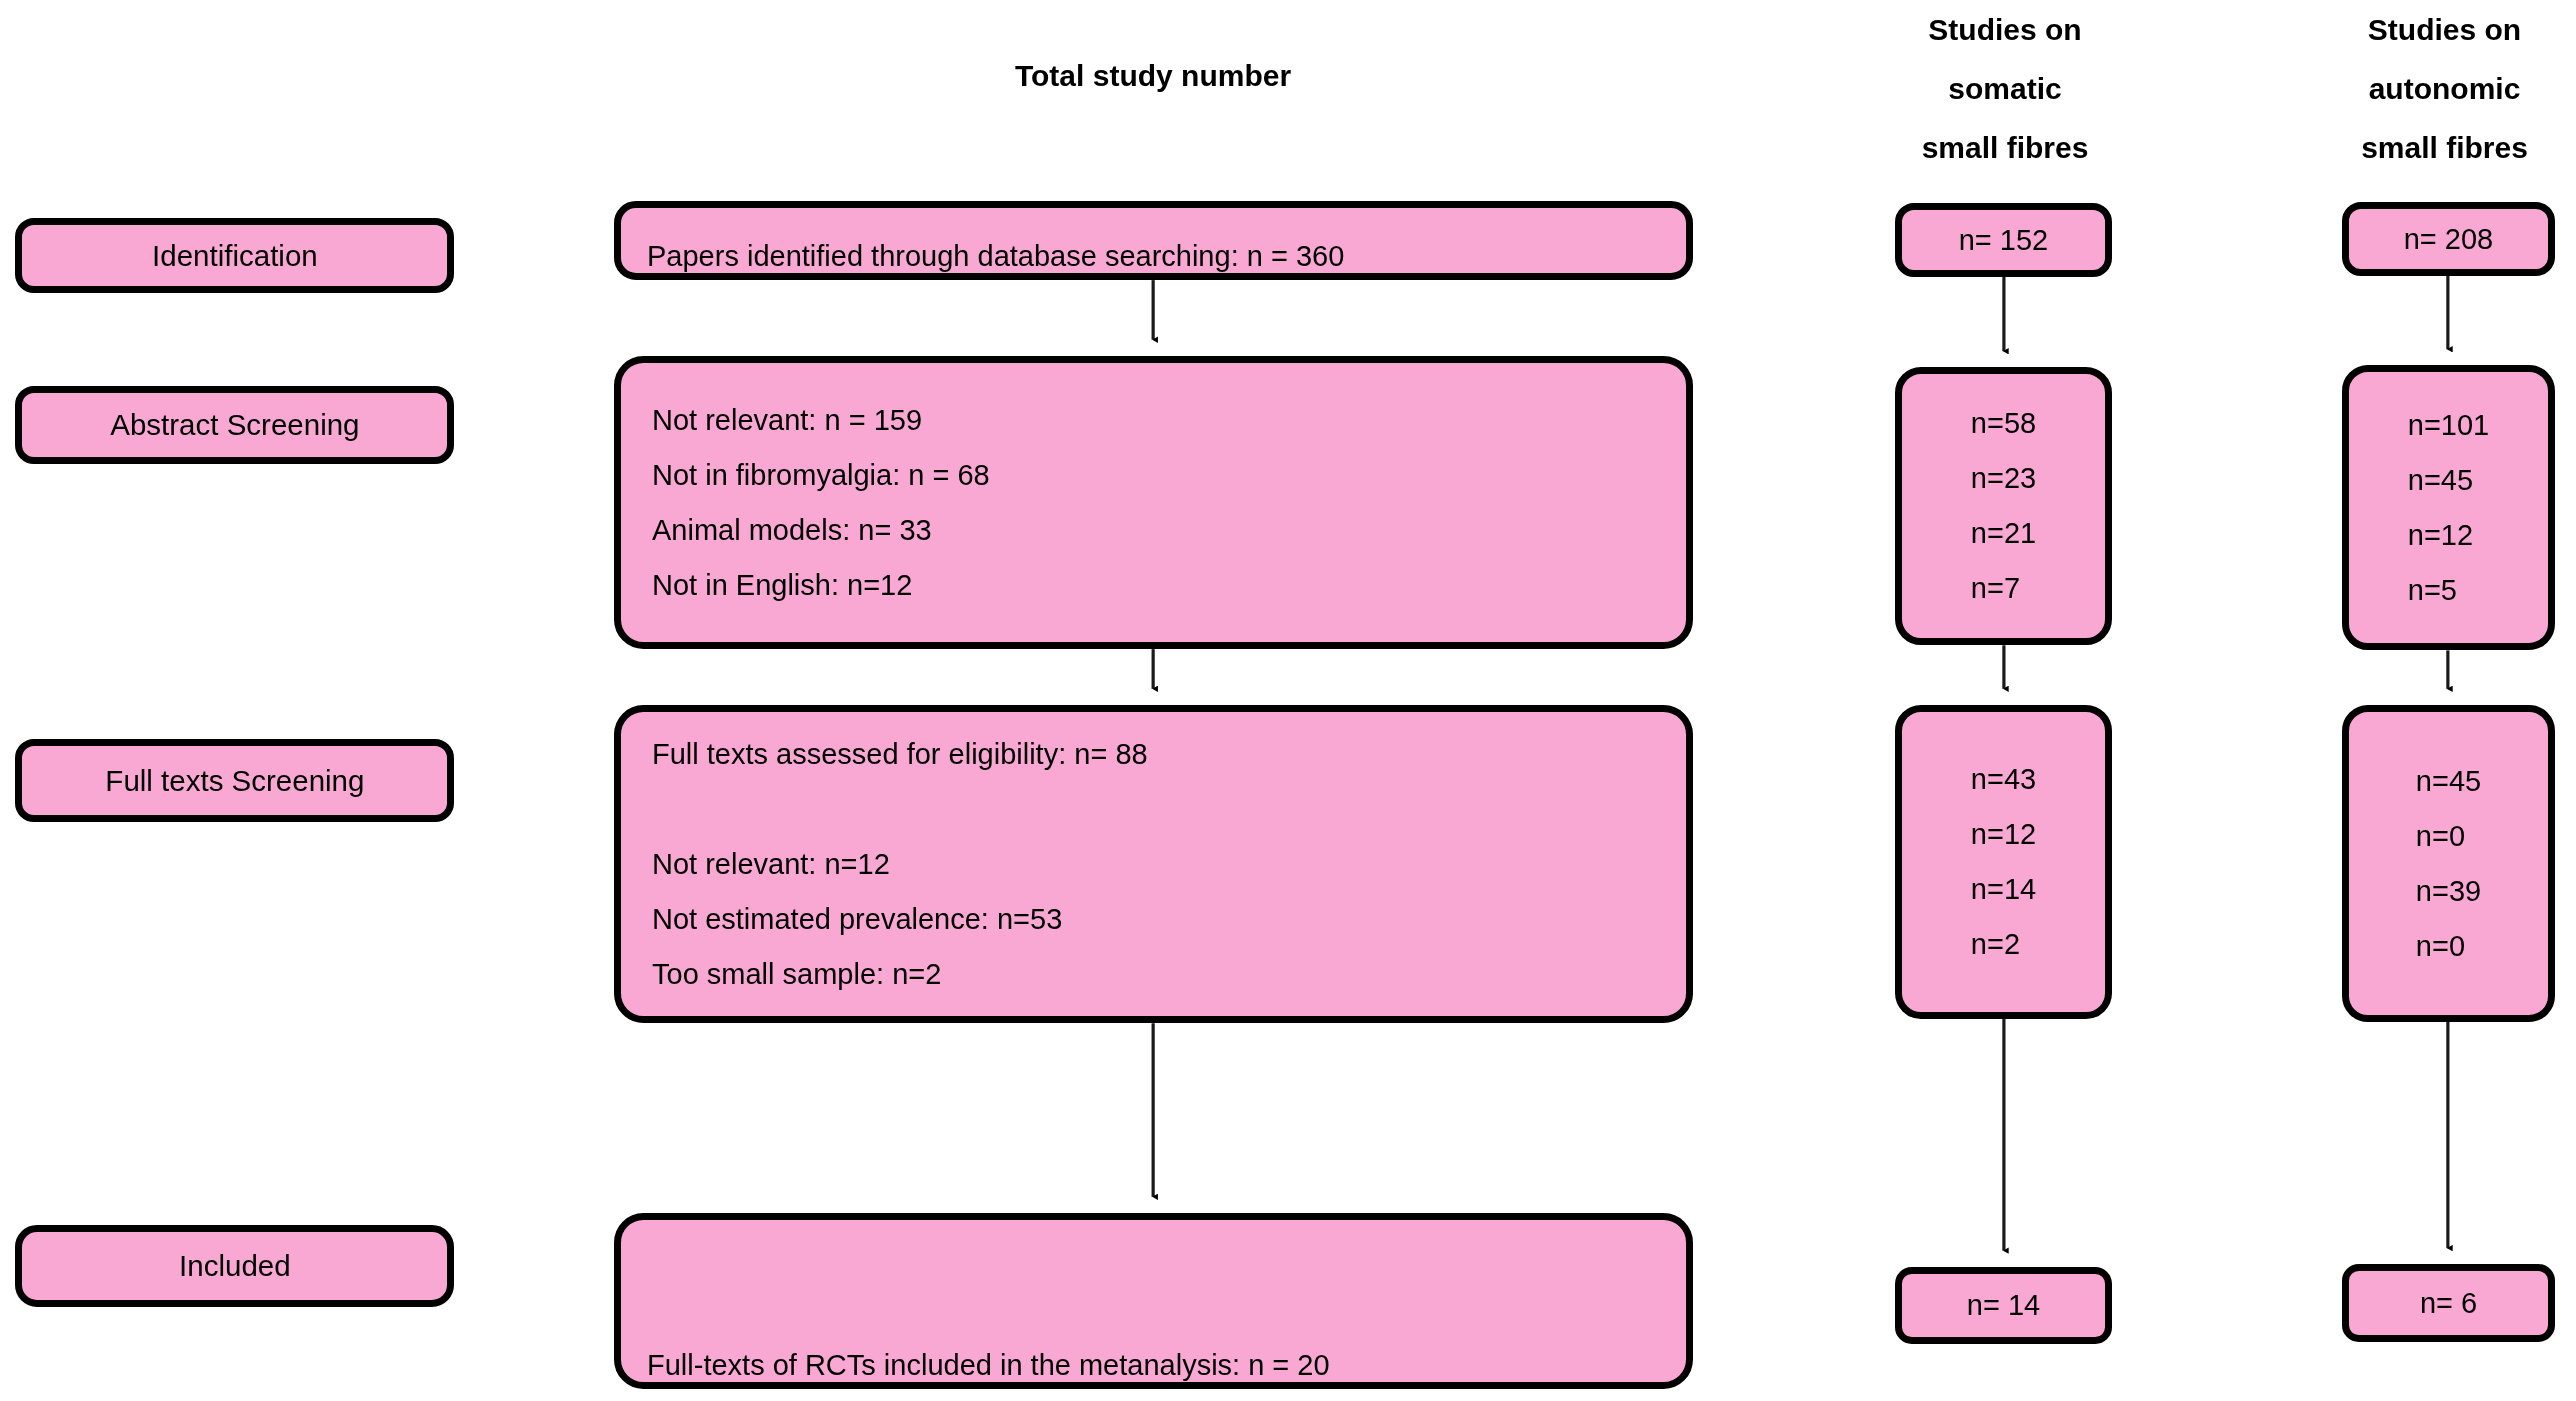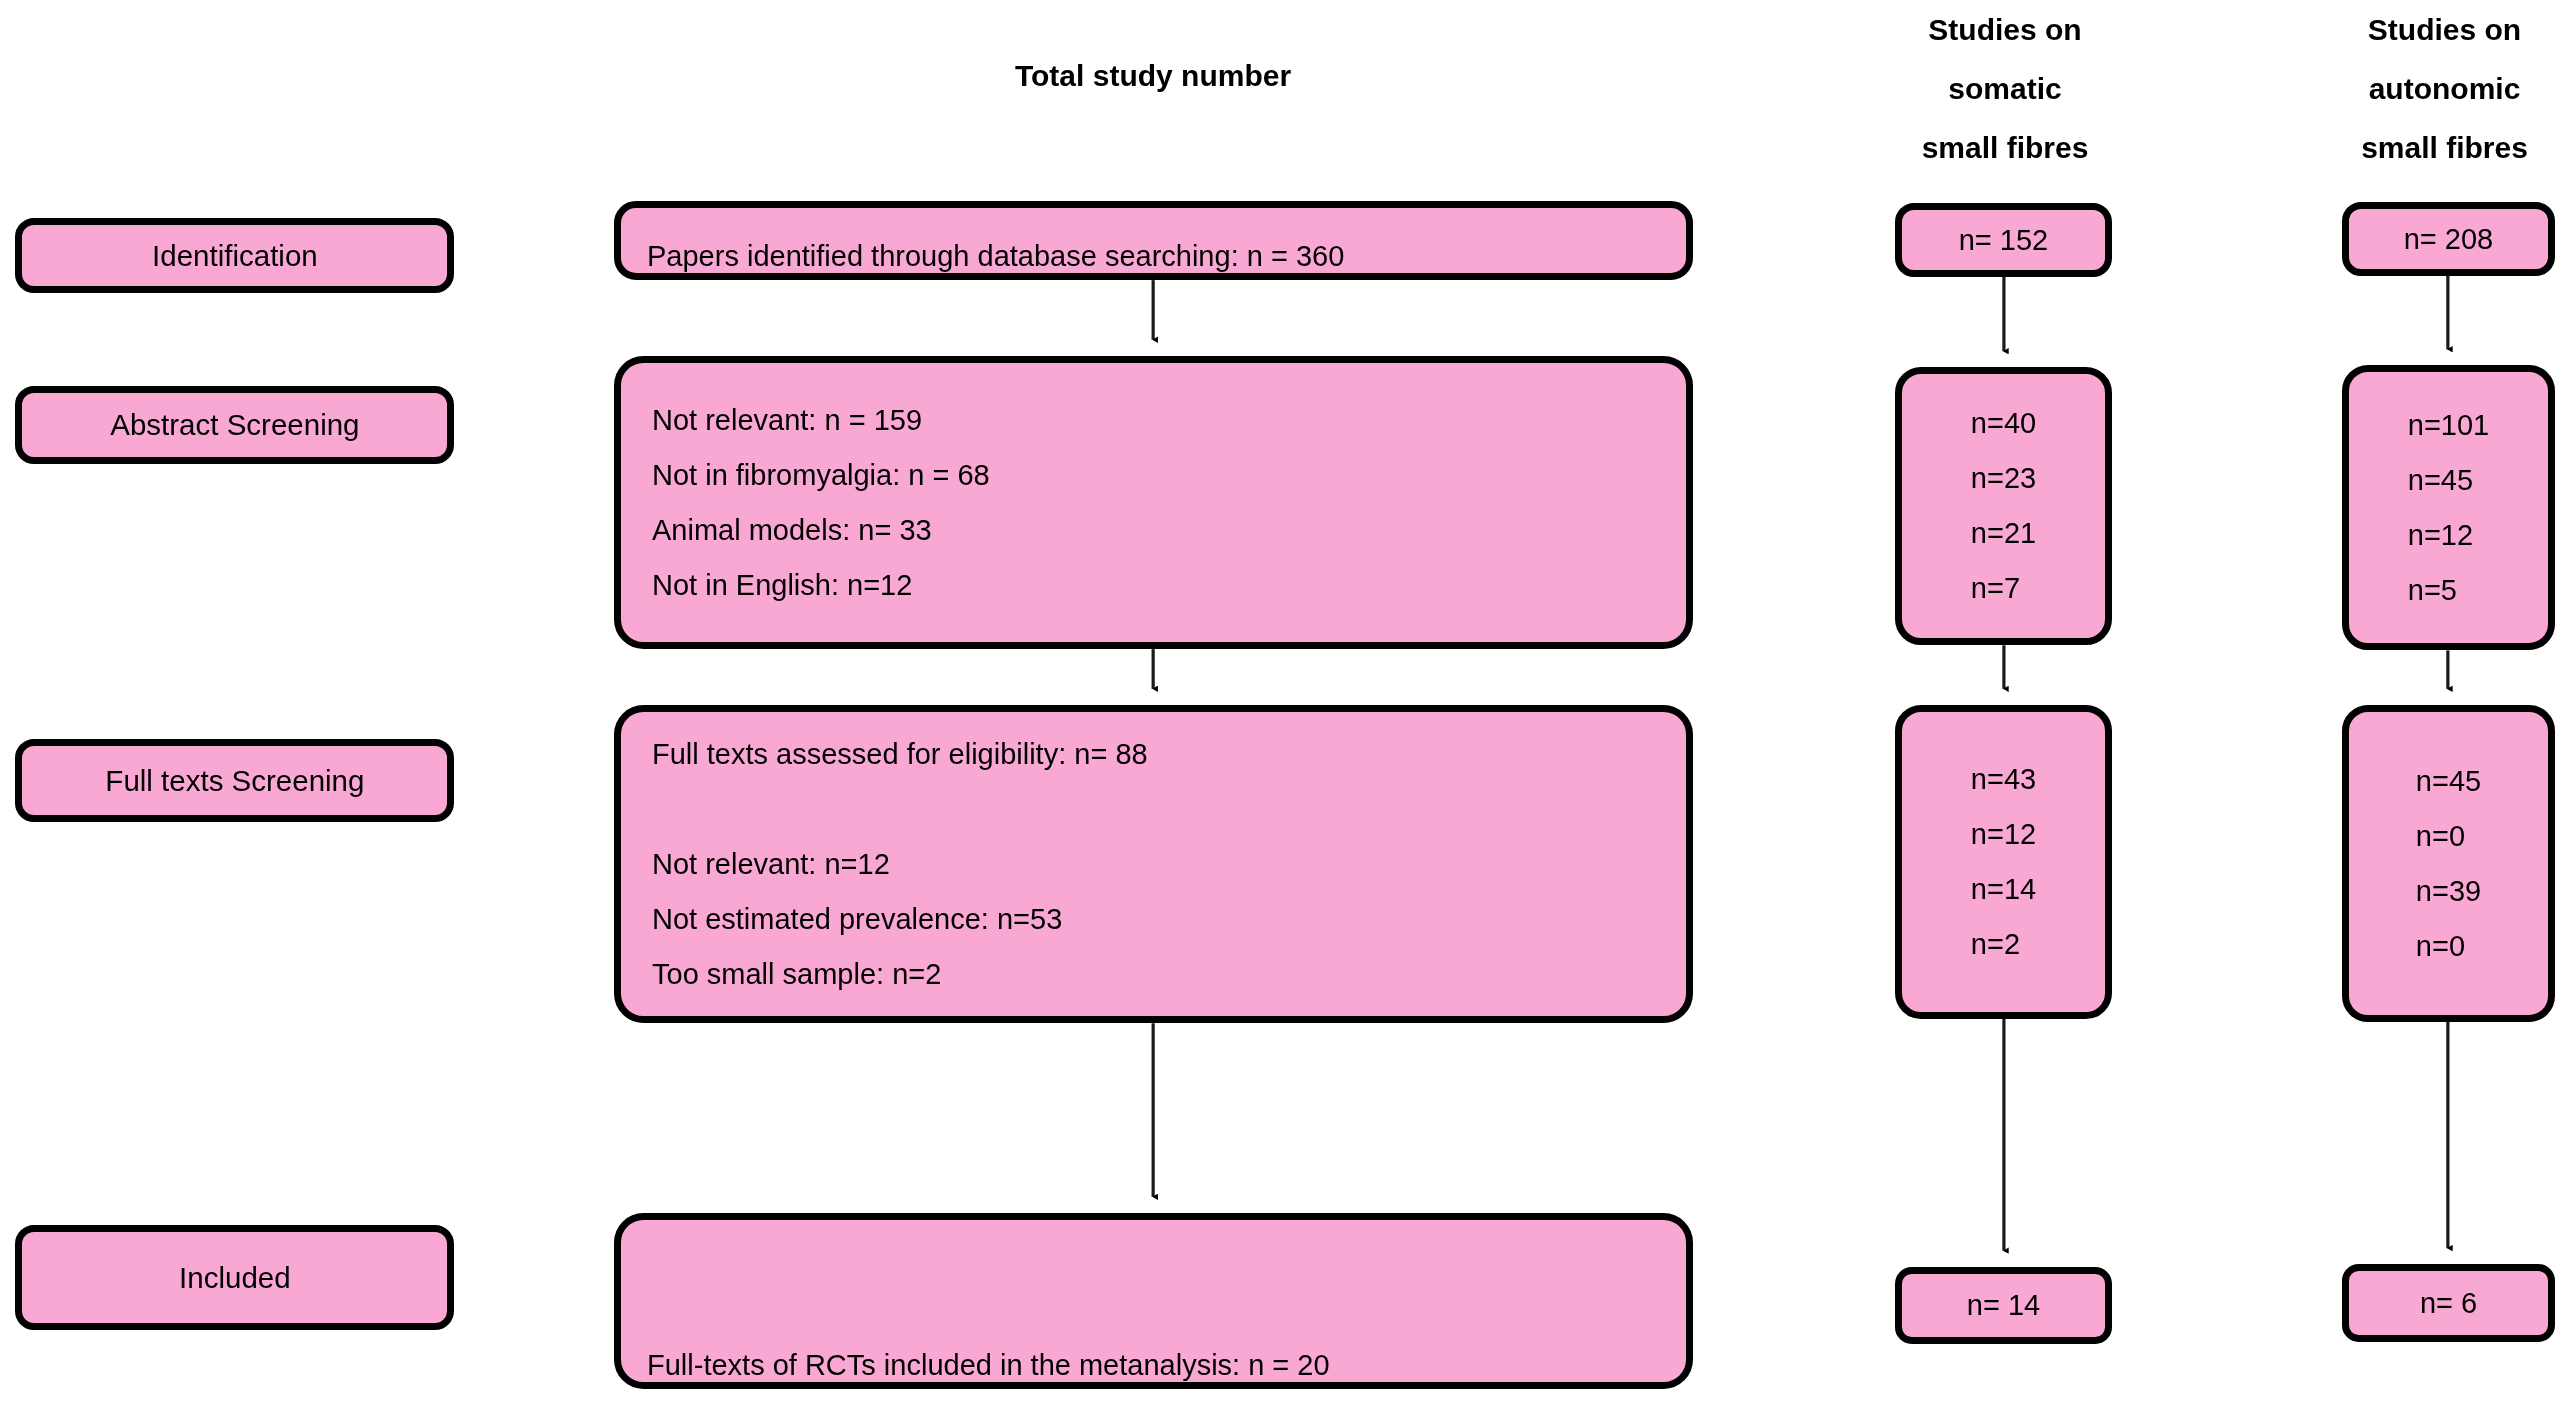--- a/index.html
+++ b/index.html
@@ -105,21 +105,21 @@
 
   <div class="box stage-label-box" style="left:15.4px; top:218px; width:439px; height:75px;">
     <span>Identification</span>
   </div>
   <div class="box stage-label-box" style="left:15.4px; top:386px; width:439px; height:78px;">
     <span>Abstract Screening</span>
   </div>
   <div class="box stage-label-box" style="left:15.4px; top:739px; width:439px; height:83px;">
     <span>Full texts Screening</span>
   </div>
-  <div class="box stage-label-box" style="left:15.4px; top:1225px; width:439px; height:105px;">
+  <div class="box stage-label-box" style="left:15.4px; top:1225px; width:439px; height:82px;border-radius:22px;">
     <span>Included</span>
   </div>
 
   <div class="box big-box flex-center-left pad-left-40" style="left:614px; top:201px; width:1079px; height:79px; border-radius:22px;">
     <span>Papers identified through database searching: n = 360</span>
   </div>
 
   <div class="box big-box lines-box pad-left-48" style="left:614px; top:356px; width:1079px; height:293px;">
     <div class="line">Not relevant: n = 159</div>
     <div class="line">Not in fibromyalgia: n = 68</div>
@@ -137,21 +137,21 @@
   <div class="box big-box flex-center-left pad-left-40" style="left:614px; top:1213px; width:1079px; height:176px;">
     <span>Full-texts of RCTs included in the metanalysis: n = 20</span>
   </div>
 
   <div class="box num-box" style="left:1895px; top:203px; width:217px; height:74px;">
     <span>n= 152</span>
   </div>
 
   <div class="box num-box lines-box num-lines" style="left:1895px; top:367px; width:217px; height:278px; border-radius:26px;">
     <div class="inner">
-      <div class="line">n=40</div>
+      <div class="line">n=58</div>
       <div class="line">n=23</div>
       <div class="line">n=21</div>
       <div class="line">n=7</div>
     </div>
   </div>
 
   <div class="box num-box lines-box num-lines" style="left:1895px; top:705px; width:217px; height:314px; border-radius:26px;">
     <div class="inner">
       <div class="line">n=43</div>
       <div class="line">n=12</div>

